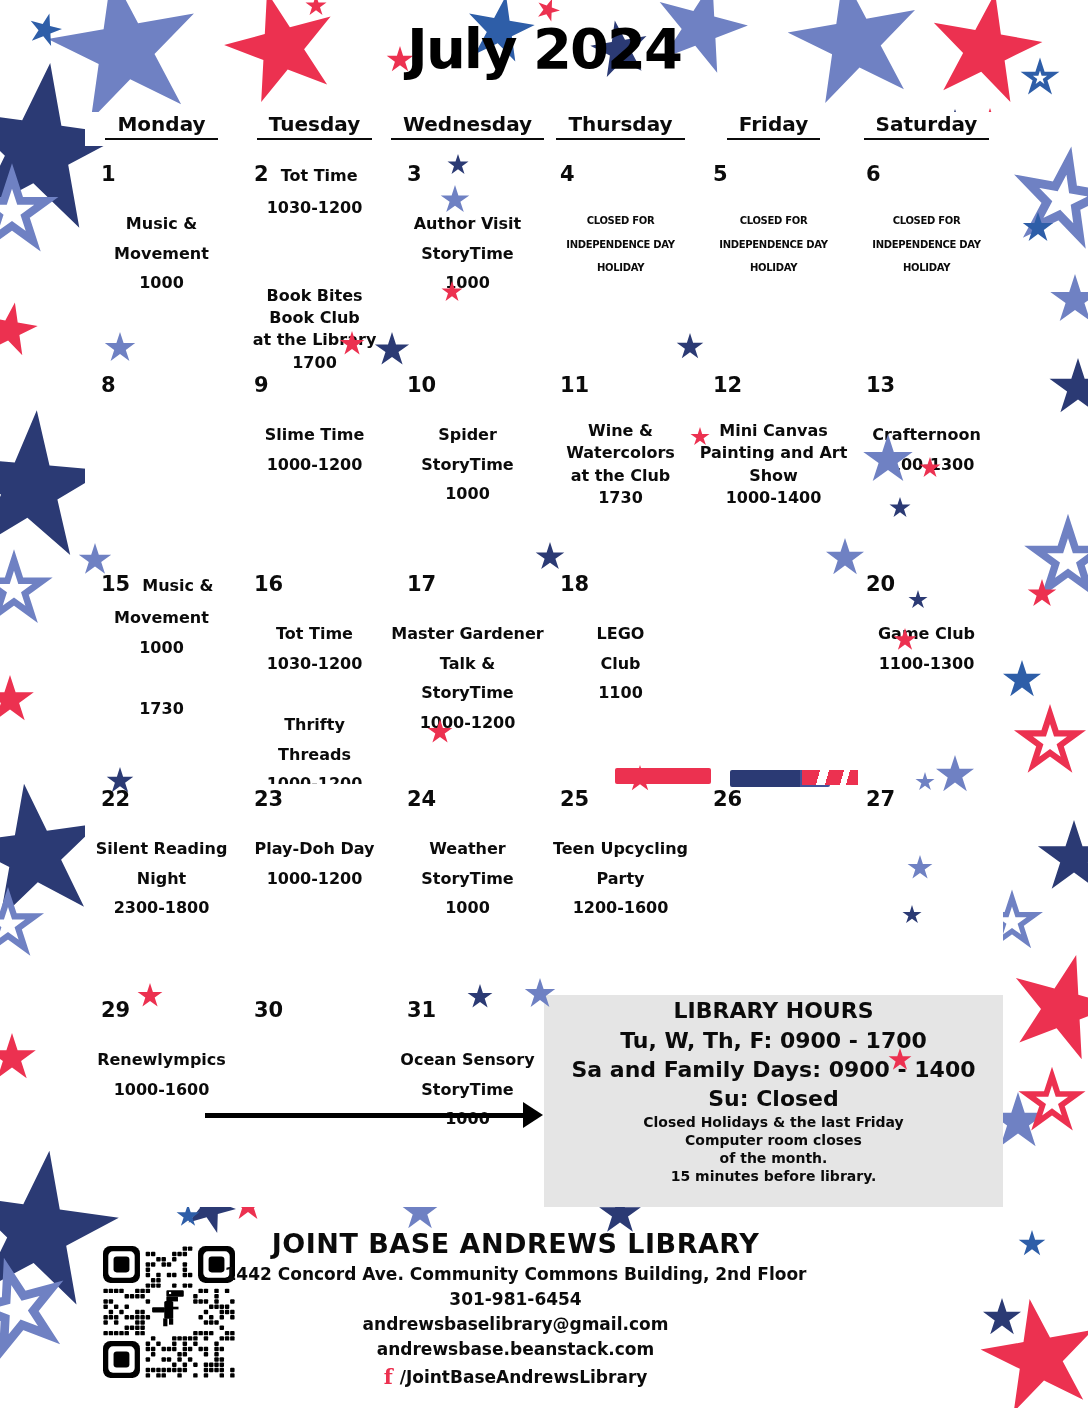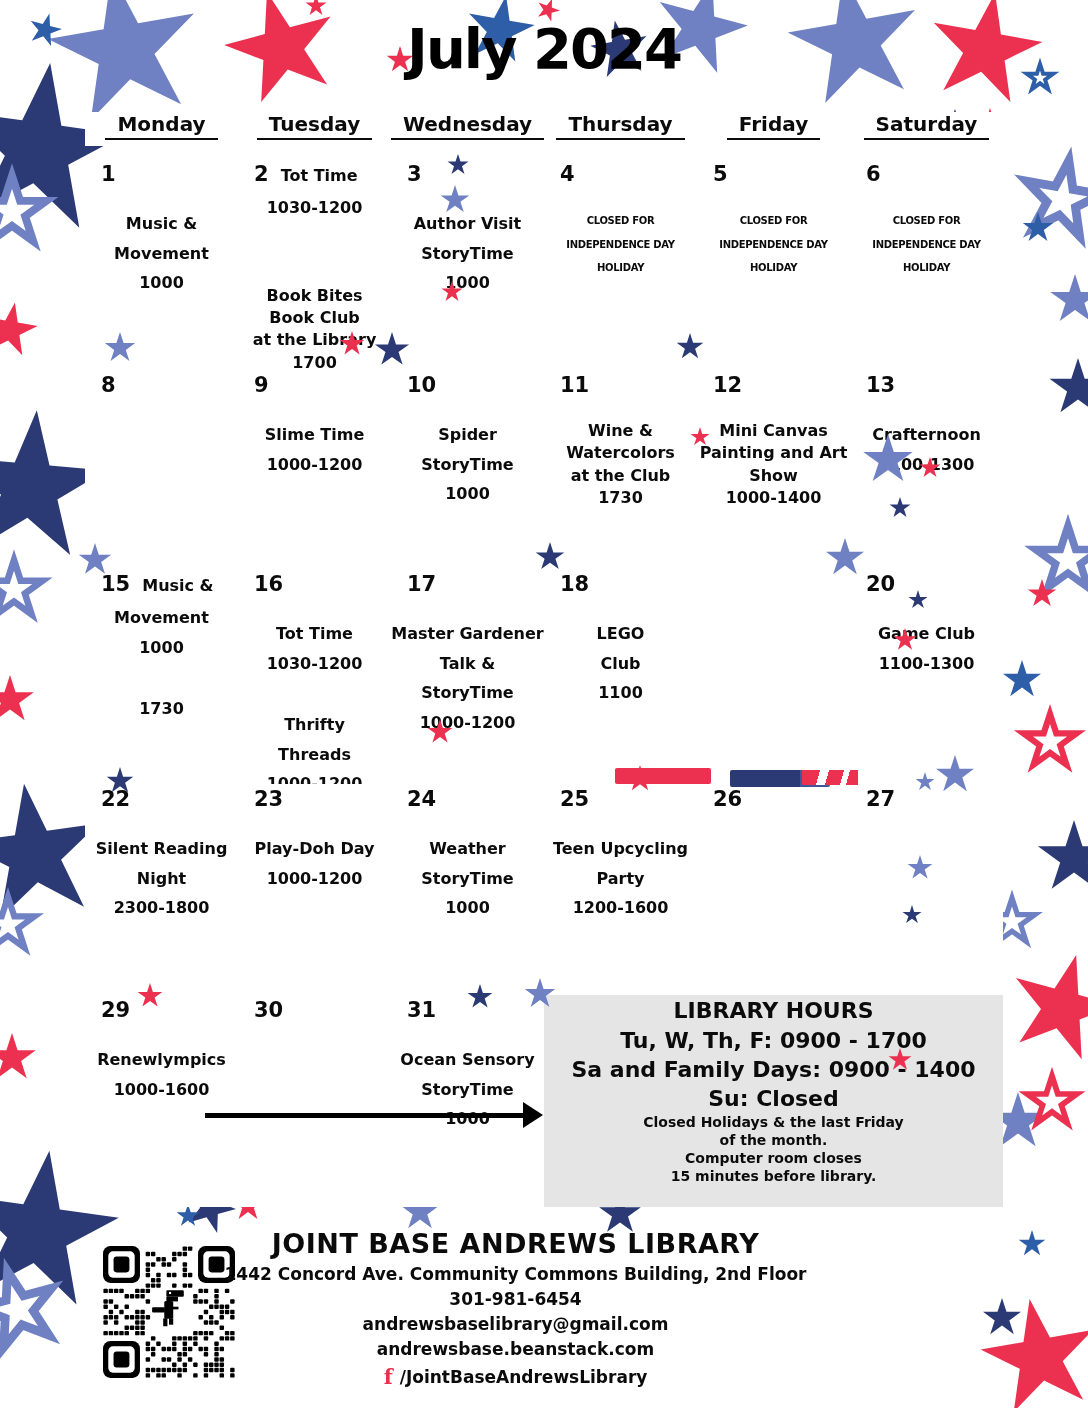--- a/index.html
+++ b/index.html
@@ -101,22 +101,22 @@
 
   <div class="title">July 2024</div>
 
   <div class="cal" id="cal">
     <div class="hours">
       <div class="hours-heading">LIBRARY HOURS</div>
       <div class="hours-line">Tu, W, Th, F: 0900 - 1700</div>
       <div class="hours-line">Sa and Family Days: 0900 - 1400</div>
       <div class="hours-line">Su: Closed</div>
       <div class="hours-note">Closed Holidays &amp; the last Friday</div>
+      <div class="hours-note">Computer room closes</div>
       <div class="hours-note">of the month.</div>
-      <div class="hours-note">Computer room closes</div>
       <div class="hours-note">15 minutes before library.</div>
     </div>
   <div class="header-cell" style="grid-area: 1 / 1;">
         <span class="header-label">Monday</span>
       </div>
       <div class="header-cell" style="grid-area: 1 / 2;">
         <span class="header-label">Tuesday</span>
       </div>
       <div class="header-cell" style="grid-area: 1 / 3;">
         <span class="header-label">Wednesday</span>

